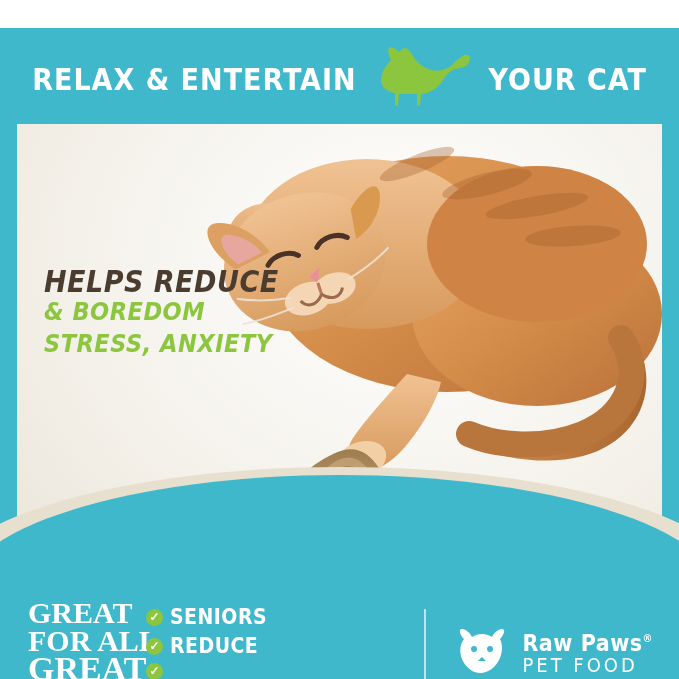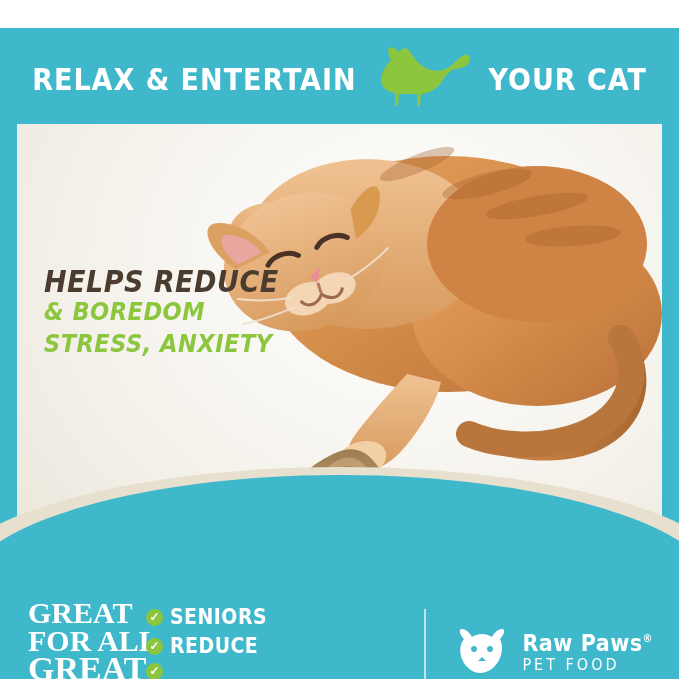--- a/index.html
+++ b/index.html
@@ -132,21 +132,21 @@
     display:flex;align-items:center;
   }
   .brand .bmark{width:62px;height:62px;margin-right:10px;position:relative;}
   .brand .btext{color:#ffffff;}
   .brand .bname{
     font-family:"DejaVu Sans Condensed","Liberation Sans", sans-serif;
     font-weight:bold;font-size:23px;line-height:25px;letter-spacing:0.5px;
   }
   .brand .bsub{
     font-family:"DejaVu Sans Condensed","Liberation Sans", sans-serif;
-    font-size:16px;line-height:18px;letter-spacing:3px;
+    font-size:20px;line-height:18px;letter-spacing:3px;
   }
   .reg{font-size:11px;vertical-align:super;}
 </style>
 </head>
 <body>
 
 <div class="poster">
 
   <div class="top-band">
     <div class="wave"></div>

